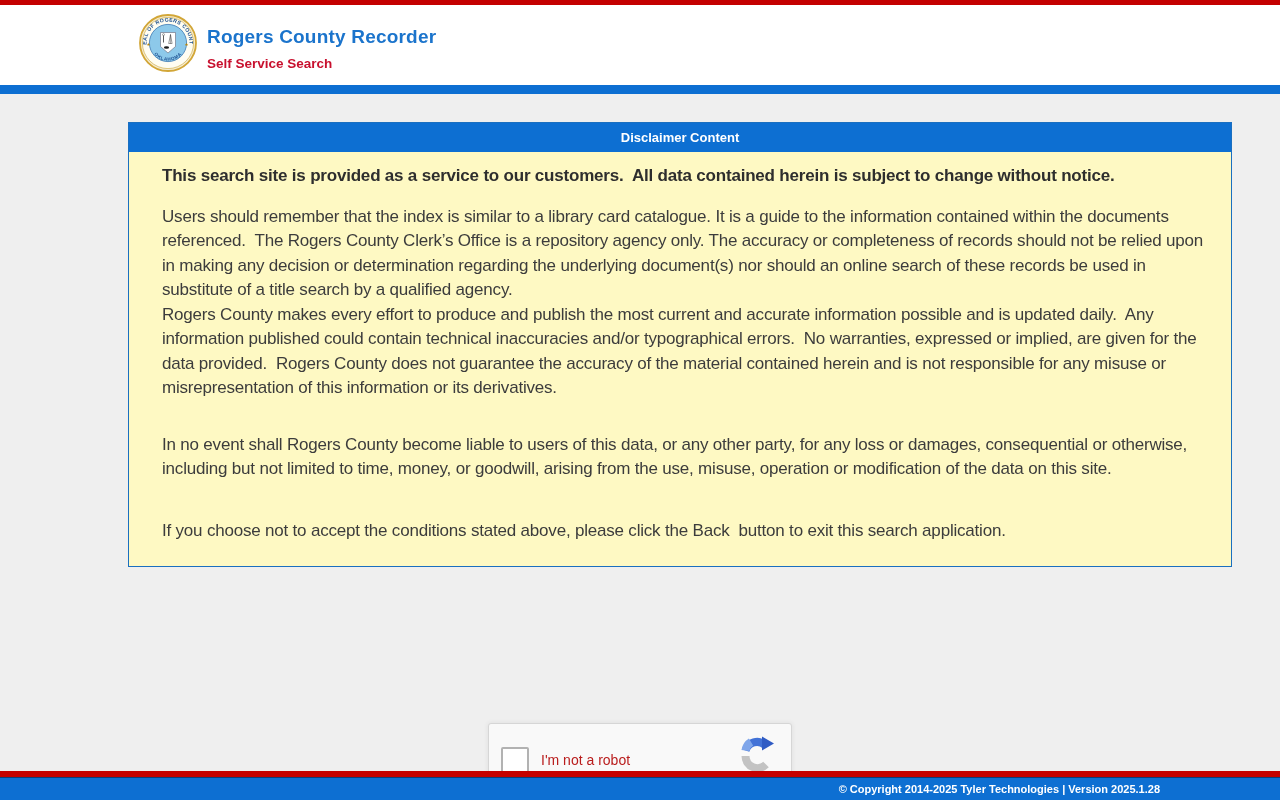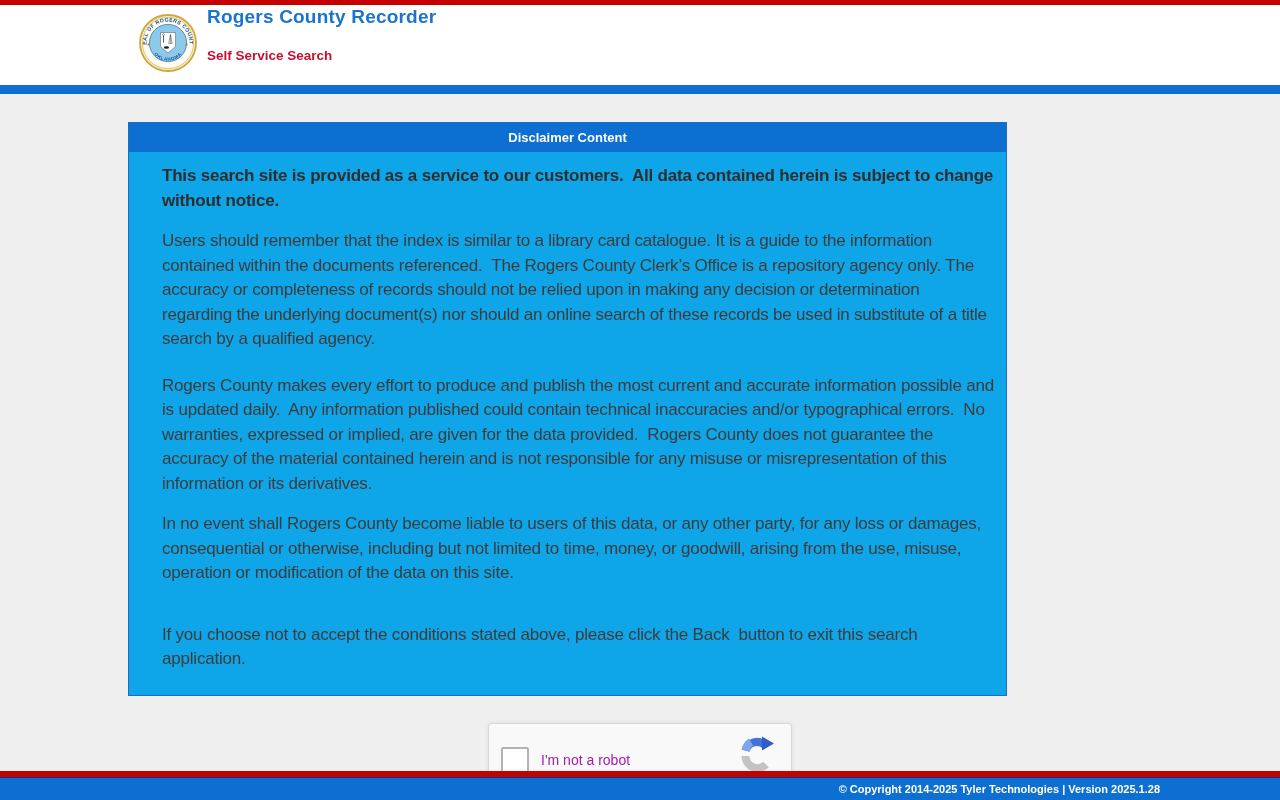--- a/index.html
+++ b/index.html
@@ -25,63 +25,63 @@
   .app-header {
     position: absolute; top: 5px; left: 0;
     width: 1280px; height: 80px;
     background: #ffffff;
   }
   .seal {
     position: absolute; left: 139px; top: 9px;
     width: 58px; height: 58px;
   }
   .header-titles {
-    position: absolute; left: 207px; top: 1px;
+    position: absolute; left: 207px; top: 21px;
   }
   .header-title {
     font-size: 19px; font-weight: 700;
     color: #1b74cc;
     letter-spacing: 0.2px;
   }
   .header-subtitle {
-    margin-top: 20px;
+    margin-top: 8px;
     font-size: 13.5px; font-weight: 700;
     color: #c8102e;
   }
   .header-blue-band {
     position: absolute; top: 85px; left: 0;
     width: 1280px; height: 9px;
     background: #0d6fd2;
   }
   
   .disclaimer-panel {
     position: absolute; left: 128px; top: 122px;
-    width: 879px;
-    background: #0ea5e9;
+    width: 1104px;
+    background: #fef9c3;
     border: 1px solid #1a6fc0;
   }
   .disclaimer-header {
     height: 29px;
     background: #0d6fd2;
     color: #ffffff;
     font-size: 13px; font-weight: 700;
     text-align: center;
     line-height: 29px;
   }
   .disclaimer-body {
     padding: 12px 12px 6px 33px;
     color: #3c3c3c;
     font-size: 17px;
     line-height: 24.5px;
     letter-spacing: -0.2px;
   }
   .disclaimer-body p { white-space: pre-wrap; }
   .para-lead { font-weight: 700; color: #2e2e2e; margin-bottom: 16px; }
-  .para-2 { margin-bottom: 22px; }
-  .para-3 { margin-bottom: 16px; }
+  .para-2 { }
+  .para-3 { margin-bottom: 32px; }
   .para-4 { margin-bottom: 37px; }
   .para-5 { margin-bottom: 15px; }
   .para-6 { margin-bottom: 17px; }
   
   .recaptcha {
     position: absolute; left: 488px; top: 723px;
     width: 304px; height: 74px;
     background: #f9f9f9;
     border: 1px solid #d6d6d6;
     border-radius: 3px;
@@ -93,21 +93,21 @@
     position: absolute; left: 12px; top: 23px;
     width: 28px; height: 28px;
     background: #ffffff;
     border: 2px solid #b2b2b2;
     border-radius: 2px;
     cursor: pointer;
   }
   .recaptcha-label {
     position: absolute; left: 52px; top: 28px;
     font-size: 14px;
-    color: #a21caf;
+    color: #b91c1c;
   }
   .recaptcha-logo {
     position: absolute; right: 14px; top: 9px;
     width: 40px; height: 40px;
   }
   
   .bottom-red-bar {
     position: absolute; top: 771px; left: 0;
     width: 1280px; height: 6px;
     background: #c40000;

